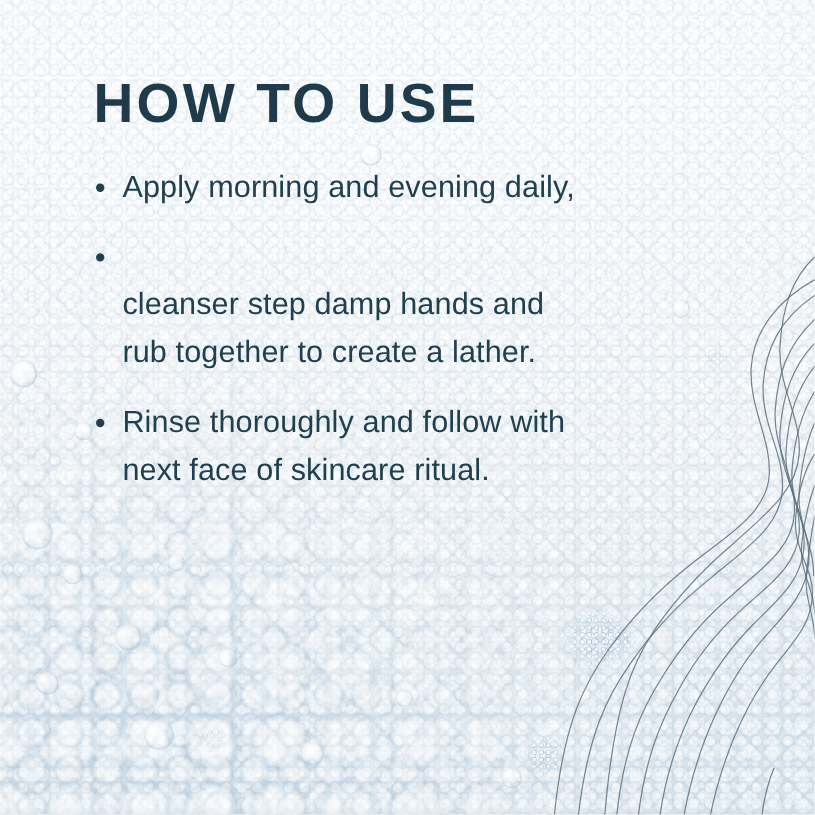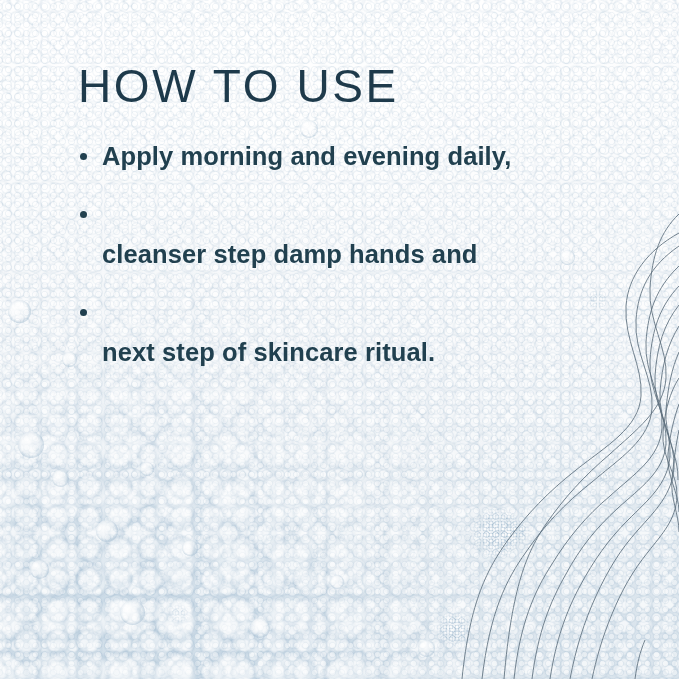--- a/index.html
+++ b/index.html
@@ -157,40 +157,40 @@
   .content {
     position: absolute;
     left: 78px;
     top: 62px;
     width: 540px;
   }
 
   .heading {
     margin: 0 0 26px 0;
     font-family: "Liberation Sans", "DejaVu Sans", sans-serif;
-    font-weight: 400;
+    font-weight: 700;
     font-size: 46px;
     line-height: 1.05;
     letter-spacing: 2.6px;
     color: #1e3a4b;
     white-space: nowrap;
   }
 
   .steps {
     list-style: none;
     margin: 0;
     padding: 0;
   }
 
   .step {
     position: relative;
     padding-left: 24px;
     margin-bottom: 18px;
     font-family: "Liberation Sans", "DejaVu Sans", sans-serif;
-    font-weight: 700;
+    font-weight: 400;
     font-size: 25.5px;
     line-height: 40px;
     letter-spacing: 0.1px;
     color: #21404f;
     text-indent: 0;
   }
   .step:last-child { margin-bottom: 0; }
 
   .step .dot {
     position: absolute;
@@ -265,25 +265,26 @@
 
       <li class="step">
         <span class="dot"></span>
         <span>Apply morning and evening daily,</span><br>
       </li>
 
       <li class="step">
         <span class="dot"></span>
         <br>
         <span>cleanser step damp hands and</span><br>
+        <span>rub together to create a lather.</span>
       </li>
 
 
       <li class="step">
         <span class="dot"></span>
-        <br>
-        <span>next step of skincare ritual.</span>
+        <span>Rinse thoroughly and follow with</span><br>
+        <span>next face of skincare ritual.</span>
       </li>
 
     </ul>
   </div>
 
 </div>
 
 </body></html>

